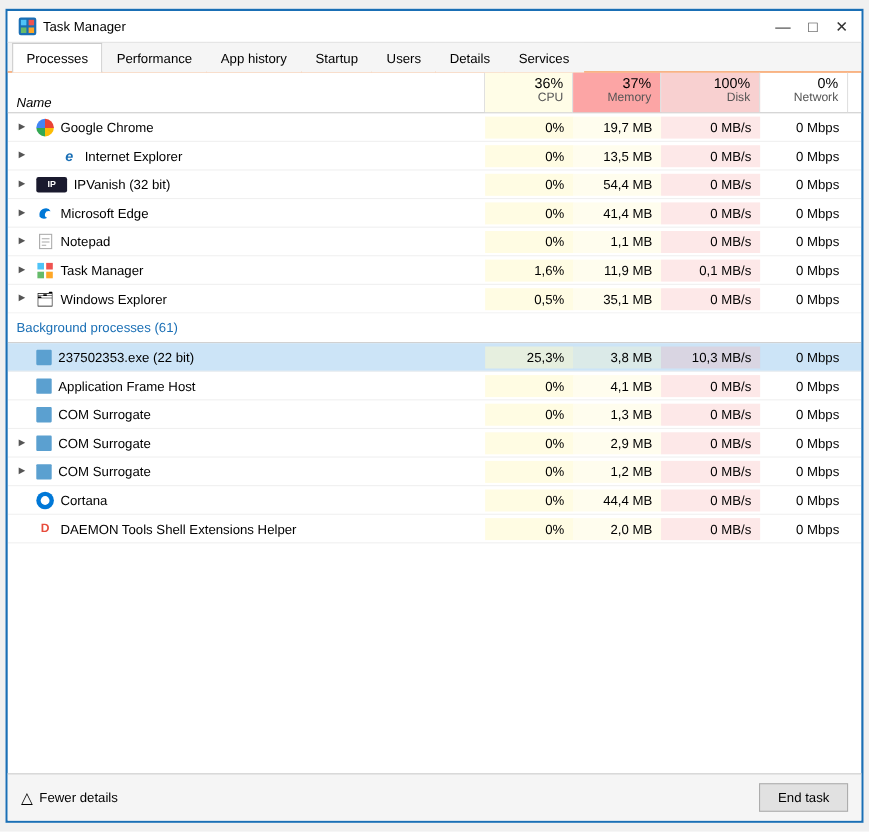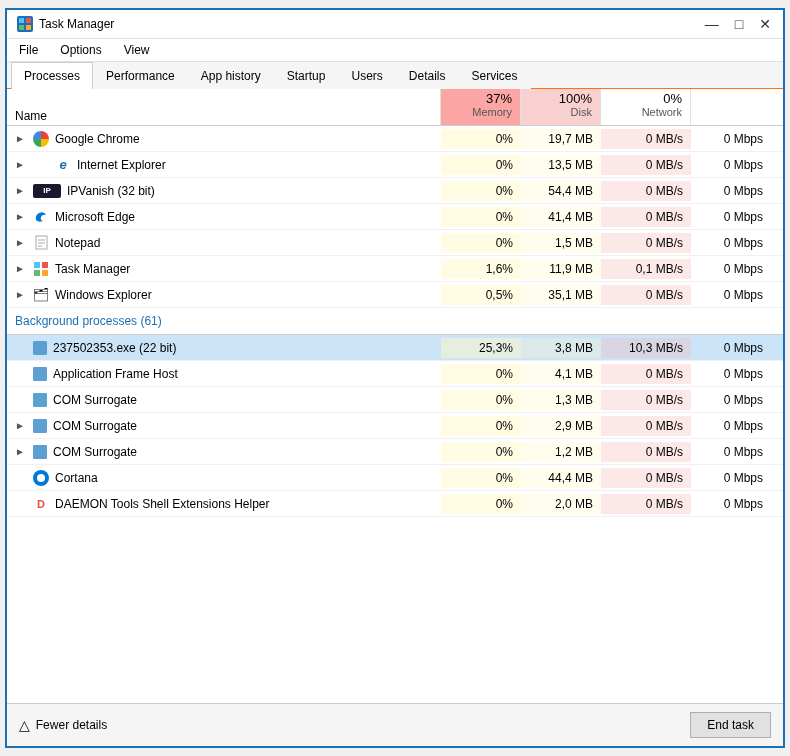--- a/index.html
+++ b/index.html
@@ -102,20 +102,21 @@
     }
     .sort-header {
       display: flex;
       flex-direction: column;
       align-items: flex-end;
       padding: 2px 8px;
       border-right: 1px solid #e0e0e0;
     }
     .sort-header.name-col {
       align-items: flex-start;
+      font-style: italic;
     }
     .pct-value {
       font-size: 13px;
       font-weight: 400;
     }
     .col-label {
       font-size: 11px;
       color: #555;
     }
     .disk-highlight { background: #f8d0d0; }
@@ -236,41 +237,40 @@
       </div>
       <span>Task Manager</span>
     </div>
     <div class="title-bar-controls">
       <span>—</span>
       <span>□</span>
       <span>✕</span>
     </div>
   </div>
 
-  <div class="menu-bar">
-    <span class="menu-item">File</span>
-    <span class="menu-item">Options</span>
-    <span class="menu-item">View</span>
-  </div>
 
   <div class="tabs">
     <div class="tab active"><span>Processes</span></div>
     <div class="tab"><span>Performance</span></div>
     <div class="tab"><span>App history</span></div>
     <div class="tab"><span>Startup</span></div>
     <div class="tab"><span>Users</span></div>
     <div class="tab"><span>Details</span></div>
     <div class="tab"><span>Services</span></div>
   </div>
 
   <div class="content">
 
     <div class="table-header">
       <div class="sort-header name-col">
         <span style="margin-top:18px;">Name</span>
+      </div>
+      <div class="sort-header cpu-highlight">
+        <span class="pct-value">36%</span>
+        <span class="col-label">CPU</span>
       </div>
       <div class="sort-header memory-highlight">
         <span class="pct-value">37%</span>
         <span class="col-label">Memory</span>
       </div>
       <div class="sort-header disk-highlight">
         <span class="pct-value">100%</span>
         <span class="col-label">Disk</span>
       </div>
       <div class="sort-header">
@@ -345,21 +345,21 @@
                 <svg width="13" height="15" viewBox="0 0 13 15">
                   <rect x="1" y="1" width="11" height="13" fill="#fff" stroke="#aaa" stroke-width="1"></rect>
                   <line x1="3" y1="5" x2="10" y2="5" stroke="#aaa"></line>
                   <line x1="3" y1="8" x2="10" y2="8" stroke="#aaa"></line>
                   <line x1="3" y1="11" x2="7" y2="11" stroke="#aaa"></line>
                 </svg>
               </div>
       <span>Notepad</span>
     </div>
     <div class="cell cpu-col">0%</div>
-    <div class="cell mem-col">1,5 MB</div>
+    <div class="cell mem-col">1,1 MB</div>
     <div class="cell disk-col-bg">0 MB/s</div>
     <div class="cell">0 Mbps</div>
     <div class="scrollbar-placeholder"></div>
   </div>
           <div class="table-row">
     <div class="cell name-cell expandable">
       <span class="expand-arrow">►</span>
       <div style="width:16px;height:16px;"><svg width="16" height="16" viewBox="0 0 16 16">
                   <rect x="1" y="1" width="6" height="6" fill="#4fc3f7"></rect>
                   <rect x="9" y="1" width="6" height="6" fill="#ef5350"></rect>

